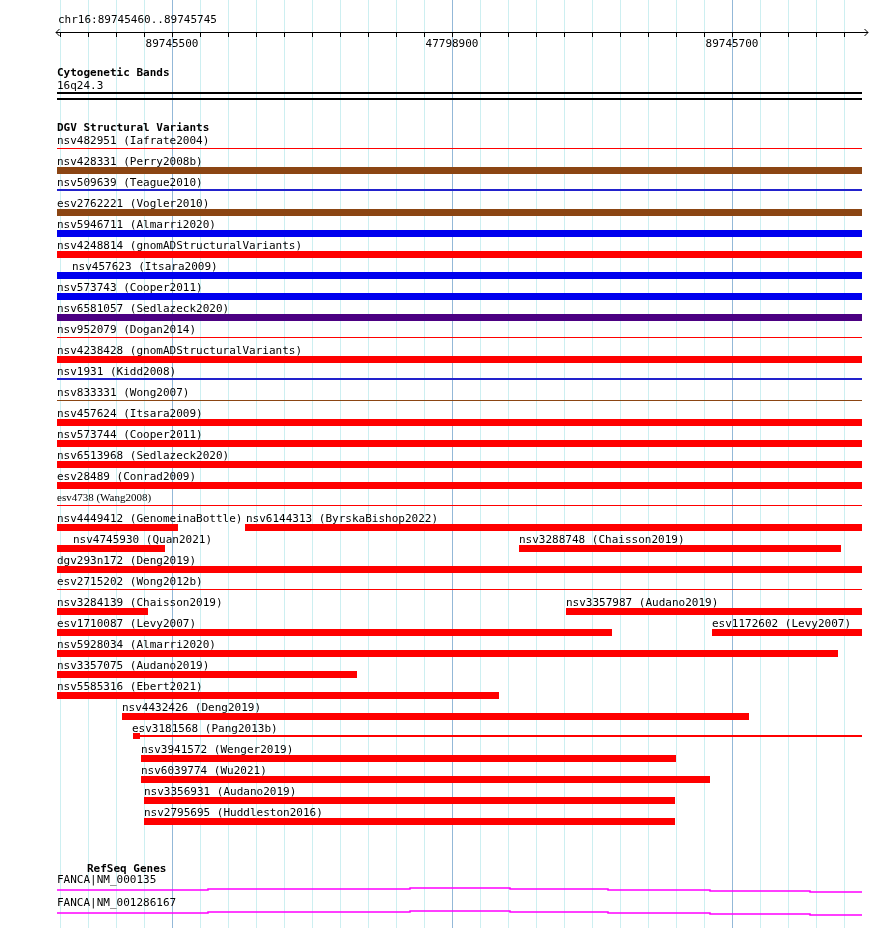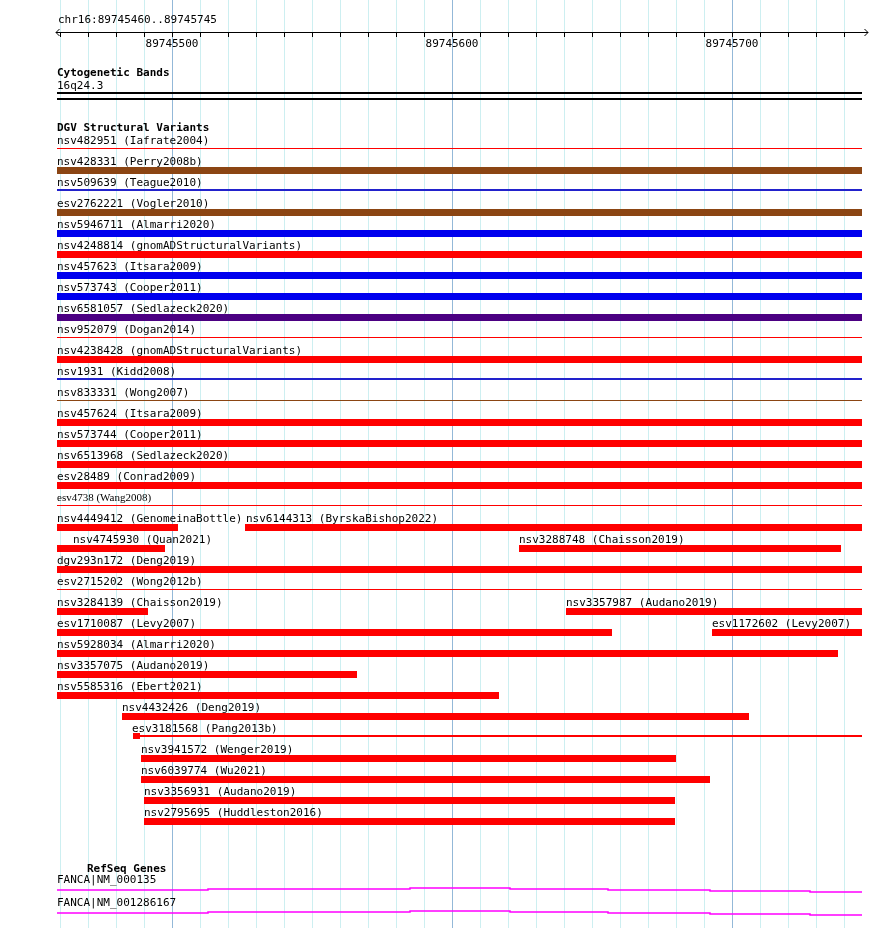--- a/index.html
+++ b/index.html
@@ -95,21 +95,21 @@
       <div class="tick" style="left: 620px;"></div>
       <div class="tick" style="left: 648px;"></div>
       <div class="tick" style="left: 676px;"></div>
       <div class="tick" style="left: 704px;"></div>
       <div class="tick" style="left: 732px;"></div>
       <div class="tick" style="left: 760px;"></div>
       <div class="tick" style="left: 788px;"></div>
       <div class="tick" style="left: 816px;"></div>
       <div class="tick" style="left: 844px;"></div>
       <div class="ticklabel" style="left: 172px;">89745500</div>
-      <div class="ticklabel" style="left: 452px;">89745600</div>
+      <div class="ticklabel" style="left: 452px;">47798900</div>
       <div class="ticklabel" style="left: 732px;">89745700</div>
     </div>
 
   <div class="hdr" style="left:57px;top:67px;">Cytogenetic Bands</div>
   <div class="lbl" style="left:57px;top:80px;">16q24.3</div>
   <div id="band-box"></div>
 
   <div class="hdr" style="left:57px;top:122px;">DGV Structural Variants</div>
   <div id="dgv-layer">
       <div class="lbl" style="left: 57px; top: 135px;">nsv482951 (Iafrate2004)</div>
@@ -117,21 +117,21 @@
       <div class="lbl" style="left: 57px; top: 156px;">nsv428331 (Perry2008b)</div>
       <div class="bar" style="left: 57px; top: 167px; width: 805px; height: 7px; background: rgb(139, 69, 19);"></div>
       <div class="lbl" style="left: 57px; top: 177px;">nsv509639 (Teague2010)</div>
       <div class="bar" style="left: 57px; top: 189px; width: 805px; height: 2px; background: rgb(34, 34, 204);"></div>
       <div class="lbl" style="left: 57px; top: 198px;">esv2762221 (Vogler2010)</div>
       <div class="bar" style="left: 57px; top: 209px; width: 805px; height: 7px; background: rgb(139, 69, 19);"></div>
       <div class="lbl" style="left: 57px; top: 219px;">nsv5946711 (Almarri2020)</div>
       <div class="bar" style="left: 57px; top: 230px; width: 805px; height: 7px; background: rgb(0, 0, 238);"></div>
       <div class="lbl" style="left: 57px; top: 240px;">nsv4248814 (gnomADStructuralVariants)</div>
       <div class="bar" style="left: 57px; top: 251px; width: 805px; height: 7px; background: rgb(255, 0, 0);"></div>
-      <div class="lbl" style="left: 57px; top: 261px;">nsv457623 (Itsara2009)</div>
+      <div class="lbl" style="left: 72px; top: 261px;">nsv457623 (Itsara2009)</div>
       <div class="bar" style="left: 57px; top: 272px; width: 805px; height: 7px; background: rgb(0, 0, 238);"></div>
       <div class="lbl" style="left: 57px; top: 282px;">nsv573743 (Cooper2011)</div>
       <div class="bar" style="left: 57px; top: 293px; width: 805px; height: 7px; background: rgb(0, 0, 238);"></div>
       <div class="lbl" style="left: 57px; top: 303px;">nsv6581057 (Sedlazeck2020)</div>
       <div class="bar" style="left: 57px; top: 314px; width: 805px; height: 7px; background: rgb(75, 0, 130);"></div>
       <div class="lbl" style="left: 57px; top: 324px;">nsv952079 (Dogan2014)</div>
       <div class="bar" style="left: 57px; top: 336.5px; width: 805px; height: 1.5px; background: rgb(255, 0, 0);"></div>
       <div class="lbl" style="left: 57px; top: 345px;">nsv4238428 (gnomADStructuralVariants)</div>
       <div class="bar" style="left: 57px; top: 356px; width: 805px; height: 7px; background: rgb(255, 0, 0);"></div>
       <div class="lbl" style="left: 57px; top: 366px;">nsv1931 (Kidd2008)</div>

